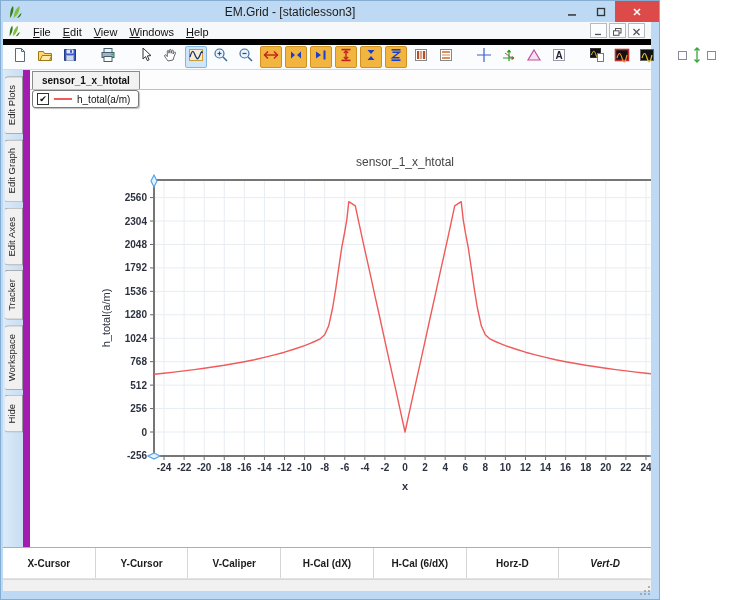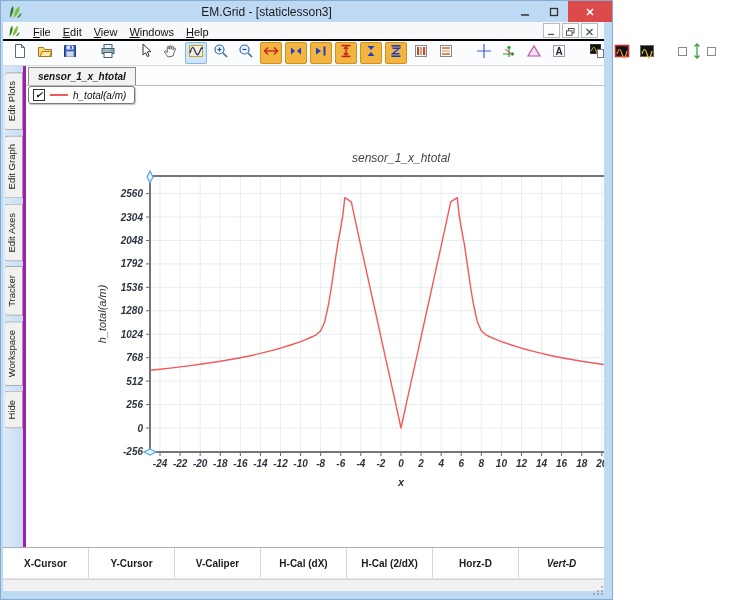--- a/index.html
+++ b/index.html
@@ -1,27 +1,27 @@
 <!DOCTYPE html>
 <html><head>
 <meta charset="utf-8">
 <style>
   html,body{margin:0;padding:0;background:#fff;font-family:"Liberation Sans",sans-serif;}
-  .window{width:613px;height:600px;box-sizing:border-box;border:1px solid #85add2;background:#bdd9f3;
+  .window{width:660px;height:600px;box-sizing:border-box;border:1px solid #85add2;background:#bdd9f3;
           display:flex;flex-direction:column;padding:0 8px 8px 2px;position:relative;}
   
   .titlebar{height:21px;display:flex;align-items:center;margin:0 -8px 0 -2px;padding:0 0 0 6px;}
   .titlebar .applogo{width:16px;height:16px;flex:0 0 auto;}
   .title-text{flex:1;text-align:center;font-size:12px;color:#1b1b1b;}
   .win-controls{display:flex;height:21px;align-items:stretch;}
   .win-btn{width:29px;display:flex;align-items:center;justify-content:center;cursor:pointer;}
   .win-btn svg{width:10px;height:10px;}
   .win-btn.close{width:44px;background:#dd4a4a;}
   
-  .menubar{height:17px;background:#f7f8f9;border-bottom:2px solid #000000;display:flex;align-items:center;
+  .menubar{height:17px;background:#f7f8f9;border-bottom:6px solid #000000;display:flex;align-items:center;
            padding:0 4px;gap:2px;}
   .menubar .applogo{width:14px;height:14px;margin-right:4px;}
   .menu-item{font-size:11px;color:#111;padding:1px 6px;cursor:default;}
   .menu-item u{text-decoration:underline;}
   .mdi-controls{margin-left:auto;display:flex;gap:2px;padding-right:2px;}
   .mdi-btn{width:15px;height:13px;border:1px solid #b4bac0;background:#fcfdfe;display:flex;
            align-items:center;justify-content:center;}
   .mdi-btn svg{width:9px;height:8px;}
   
   .toolbar{height:24px;background:#fbfcfd;border-bottom:1px solid #d5d9dd;display:flex;align-items:center;
@@ -34,21 +34,21 @@
   .tbtn.selected{background:#cfe5fa;border-color:#84b6e4;}
   .tbtn.amber{background:#f2b540;border-color:#d09020;}
   .tgap{width:10px;flex:0 0 auto;}
   
   .main{flex:1;display:flex;background:#cfe3f5;min-height:0;}
   .sidebar{width:20px;background:linear-gradient(90deg,#dbeafa,#c8def2);display:flex;flex-direction:column;
            align-items:flex-end;padding-top:6px;gap:5px;}
   .vtab{writing-mode:vertical-rl;transform:rotate(180deg);font-size:9.5px;color:#222;background:#f1f1f1;
         border:1px solid #979797;border-right:none;border-radius:0 3px 3px 0;padding:8px 1px;width:15px;
         text-align:center;cursor:pointer;}
-  .content{flex:1;background:#fff;display:flex;flex-direction:column;min-width:0;border-left:3px solid #a21caf;font-style:italic;}
+  .content{flex:1;background:#fff;display:flex;flex-direction:column;min-width:0;border-left:7px solid #a21caf;}
   .tabrow{height:19px;background:#fdfdfd;border-bottom:1px solid #bfbfbf;display:flex;align-items:flex-end;
           padding-left:2px;}
   .tab{height:18px;box-sizing:border-box;background:#f2f2f2;border:1px solid #8a8a8a;border-bottom:none;
        font-size:10px;font-weight:bold;color:#111;display:flex;align-items:center;padding:0 9px;cursor:pointer;}
   .plot-region{flex:1;position:relative;background:#fff;overflow:hidden;}
   #chart-svg{position:absolute;left:0;top:0;}
   .legend{position:absolute;left:2px;top:0;background:#fff;border:1px solid #7a7a7a;border-radius:3px;
           box-shadow:1px 1px 1px rgba(0,0,0,.25);display:flex;align-items:center;gap:5px;padding:2px 8px 2px 4px;z-index:5;}
   .legend .cb{width:10px;height:10px;border:1px solid #333;background:#fff;font-size:9px;line-height:10px;
               text-align:center;color:#111;cursor:pointer;}
@@ -437,21 +437,21 @@
       </div>
     </div>
   </div>
 
   <div class="statusbar">
     <div class="status-row labels" id="status-labels">
         <span class="status-cell">X-Cursor</span>
         <span class="status-cell">Y-Cursor</span>
         <span class="status-cell">V-Caliper</span>
         <span class="status-cell">H-Cal (dX)</span>
-        <span class="status-cell">H-Cal (2/dX)</span>
+        <span class="status-cell">H-Cal (6/dX)</span>
         <span class="status-cell">Horz-D</span>
         <span class="status-cell">Vert-D</span>
       </div>
   </div>
 
   <div class="gripstrip">
     <span class="grip">
       <svg viewBox="0 0 12 10" width="12" height="10">
           <g fill="#9a9a9a">
             <circle cx="10" cy="2" r="1"></circle>

